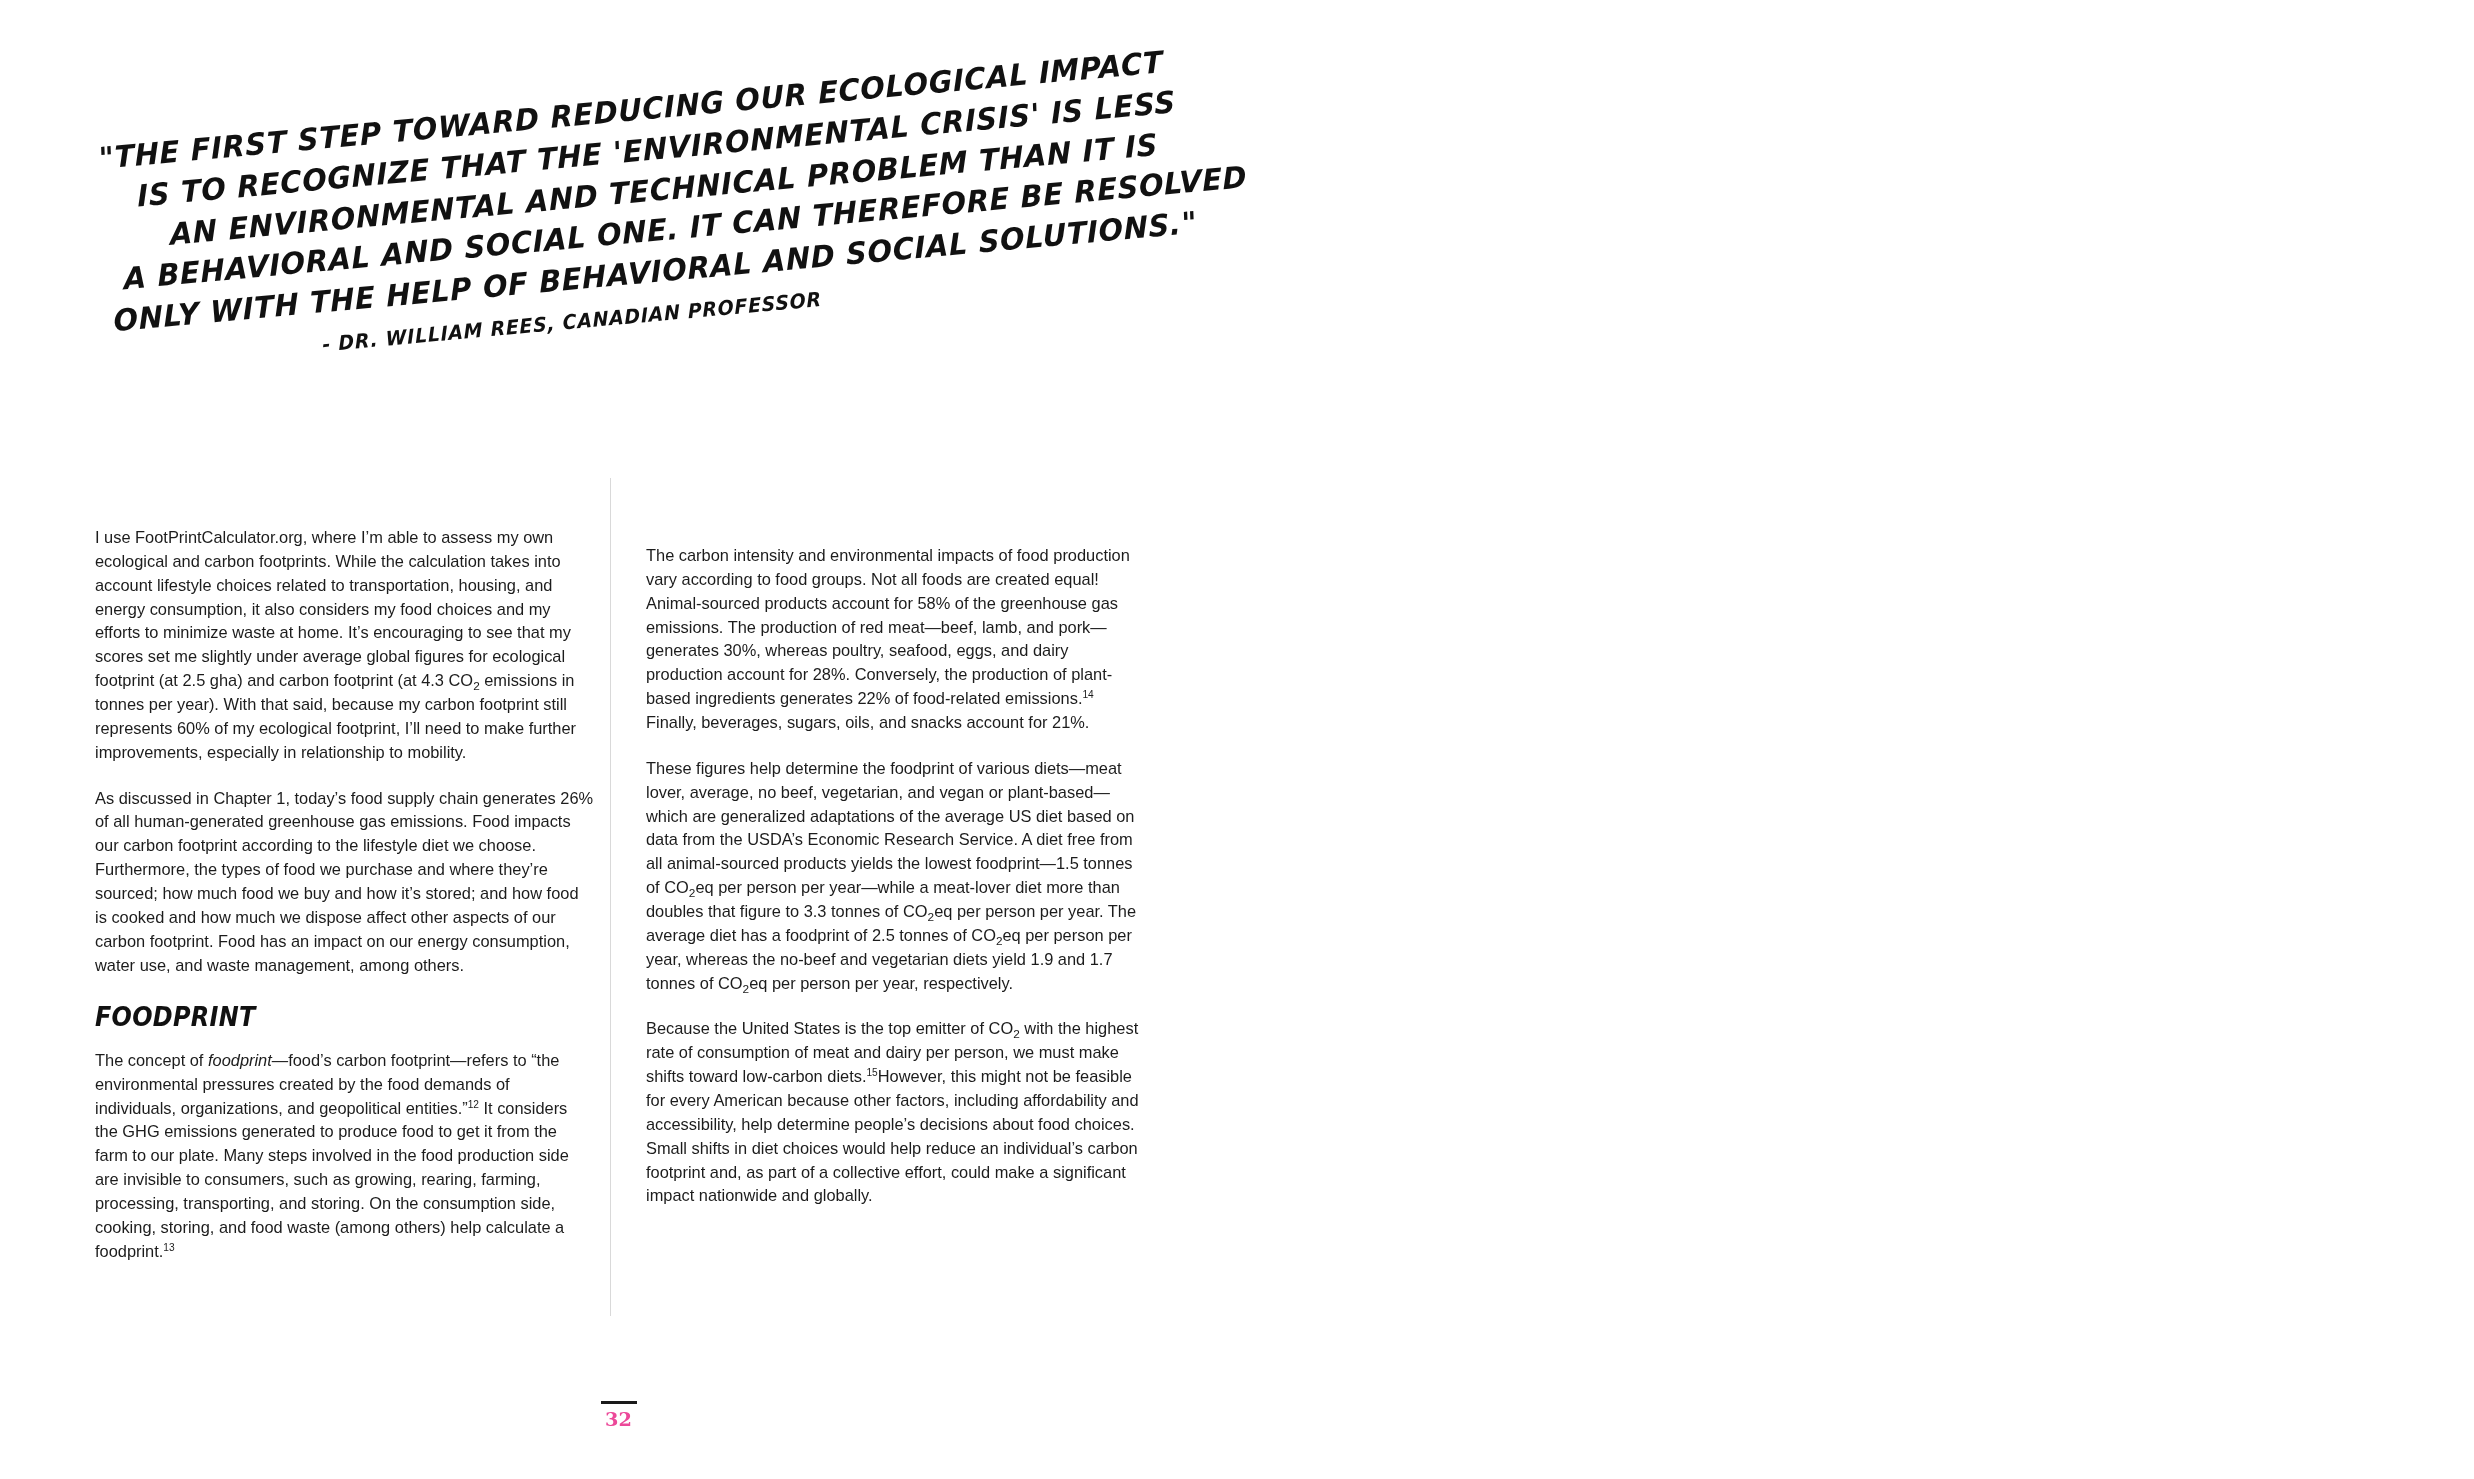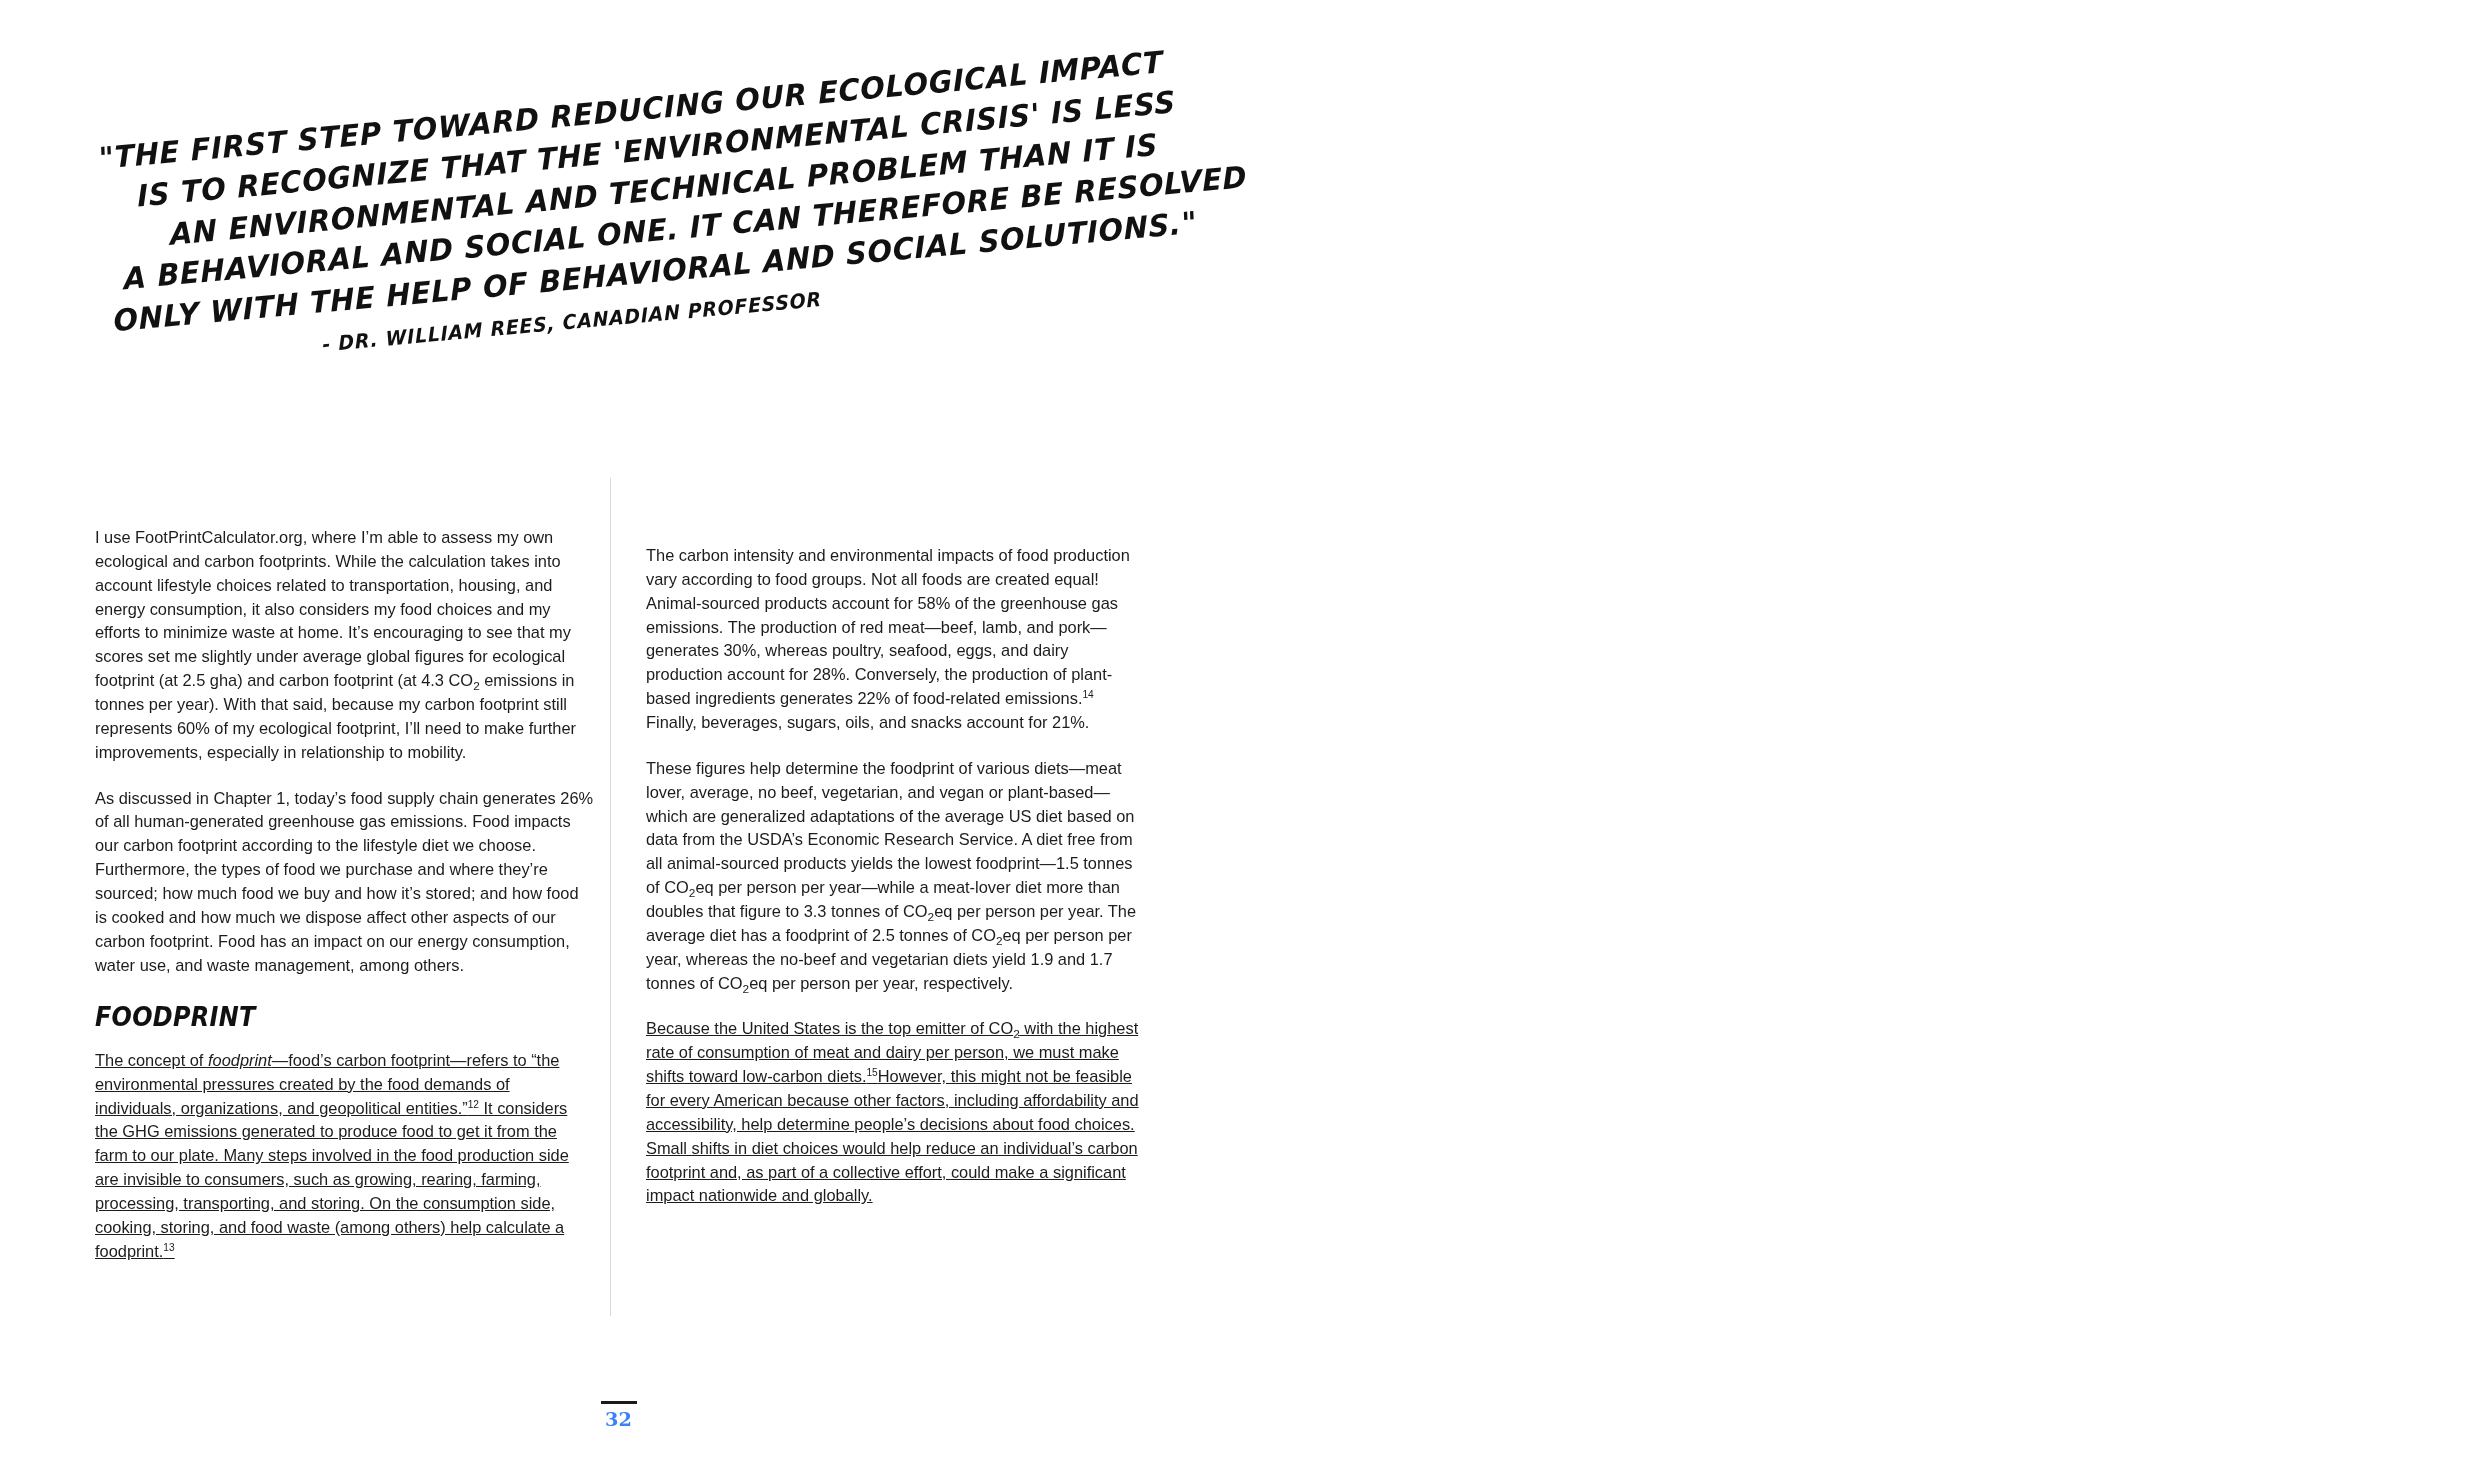--- a/index.html
+++ b/index.html
@@ -31,21 +31,21 @@
     font-family:"DejaVu Sans",sans-serif;font-weight:700;font-style:italic;
     font-size:20px;letter-spacing:0.9px;margin-left:206px;margin-top:9px;
     color:#111;white-space:nowrap;transform:scaleX(0.94) skewX(-3deg);
     transform-origin:left center;
   }
 
   
   .col{position:absolute;font-size:16.4px;line-height:1.455;
        color:#1c1c1c;text-align:left;margin-top:48px;}
   .col p{margin:0 0 22px 0;}
-  .col p:last-child{margin-bottom:0;text-decoration:underline;}
+  .col p:last-child{margin-bottom:0;}
   sup{font-size:0.62em;vertical-align:super;line-height:0;}
   .sub{font-size:0.72em;vertical-align:sub;line-height:0;}
   em{font-style:italic;}
 
   #col-l1{left:95px;top:478px;width:499px;}
   #col-l2{left:646px;top:496px;width:499px;}
 
   .subhead{
     font-family:"DejaVu Sans",sans-serif;font-weight:700;font-style:italic;
     font-size:26px;letter-spacing:0.3px;color:#111;
@@ -53,21 +53,21 @@
   }
 
   
   #col-divider{position:absolute;left:610px;top:478px;width:1.3px;height:838px;
      background:#d9d9d9;}
 
   
   .folio{position:absolute;text-align:center;width:77px;}
   .folio .rule{width:36px;height:3.2px;background:#1a1a1a;margin:0 auto 3.9px;}
   .folio .num{font-family:"DejaVu Serif",serif;font-weight:700;
-     font-size:19.3px;color:#3b82f6;}
+     font-size:19.3px;color:#ec4899;}
   #folio-l{left:580px;top:1401px;}
 </style>
 </head>
 <body>
 
 <div class="page page-left">
 
   <div id="pullquote">
     <div class="ql l1">"THE FIRST STEP TOWARD REDUCING OUR ECOLOGICAL IMPACT</div>
     <div class="ql l2">IS TO RECOGNIZE THAT THE 'ENVIRONMENTAL CRISIS' IS LESS</div>

